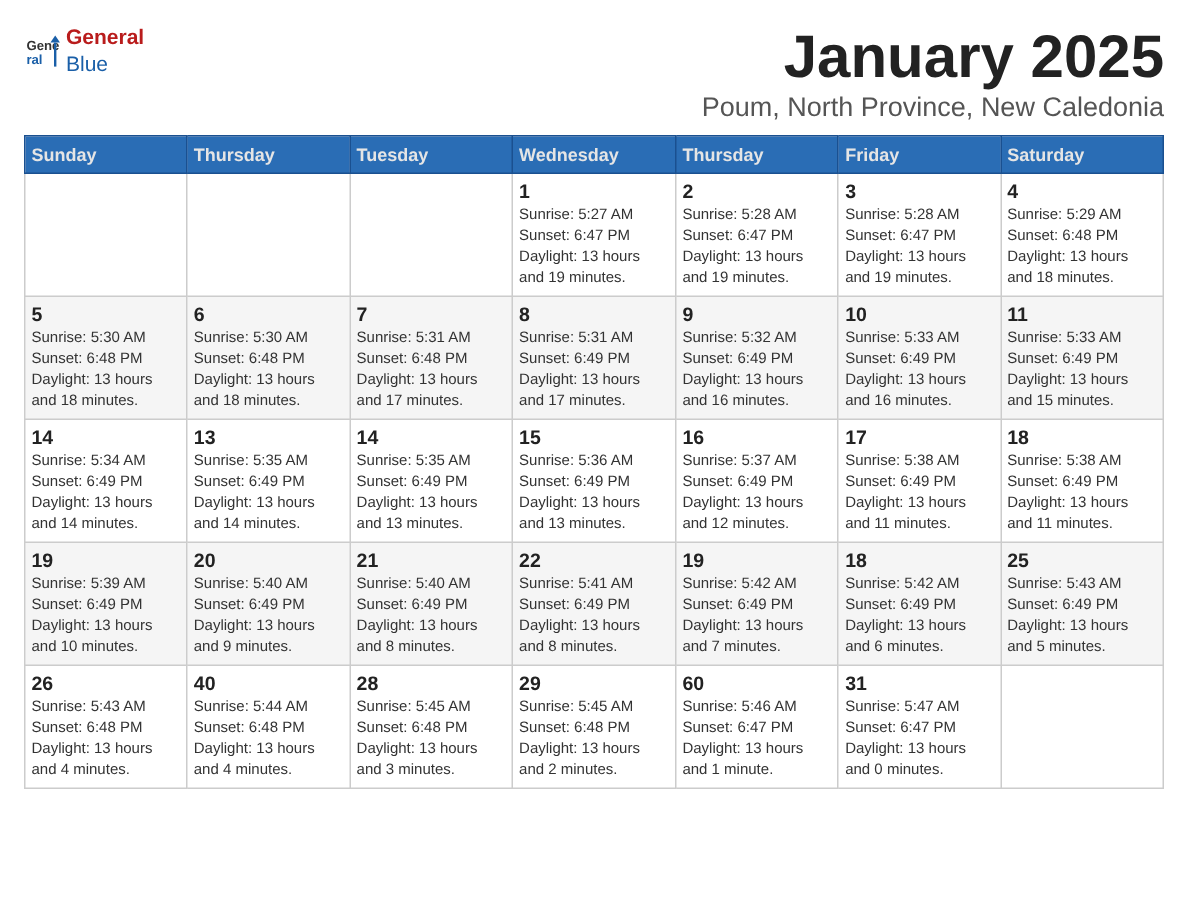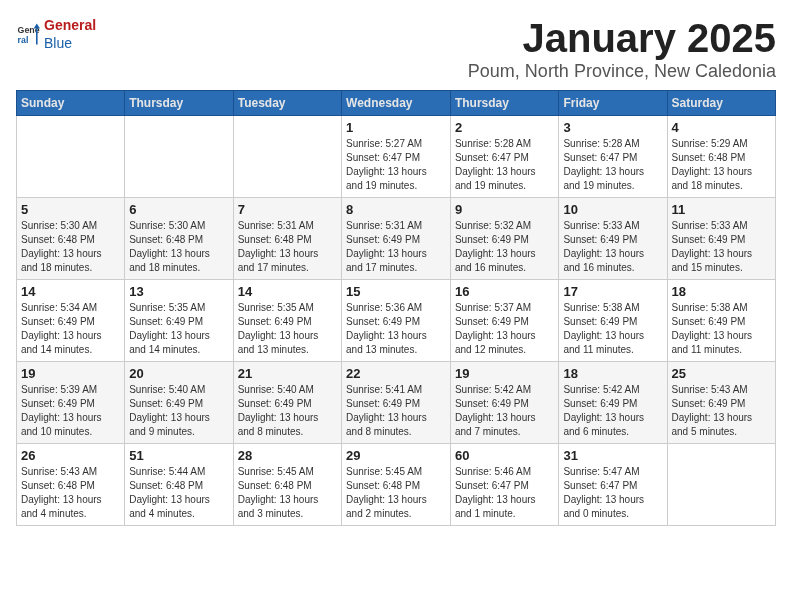--- a/index.html
+++ b/index.html
@@ -233,21 +233,21 @@
           <div class="day-num">25</div>
           <div class="day-info">Sunrise: 5:43 AM<br>Sunset: 6:49 PM<br>Daylight: 13 hours and 5 minutes.</div>
         </td>
       </tr>
       <tr>
         <td>
           <div class="day-num">26</div>
           <div class="day-info">Sunrise: 5:43 AM<br>Sunset: 6:48 PM<br>Daylight: 13 hours and 4 minutes.</div>
         </td>
         <td>
-          <div class="day-num">51</div>
+          <div class="day-num">40</div>
           <div class="day-info">Sunrise: 5:44 AM<br>Sunset: 6:48 PM<br>Daylight: 13 hours and 4 minutes.</div>
         </td>
         <td>
           <div class="day-num">28</div>
           <div class="day-info">Sunrise: 5:45 AM<br>Sunset: 6:48 PM<br>Daylight: 13 hours and 3 minutes.</div>
         </td>
         <td>
           <div class="day-num">29</div>
           <div class="day-info">Sunrise: 5:45 AM<br>Sunset: 6:48 PM<br>Daylight: 13 hours and 2 minutes.</div>
         </td>

